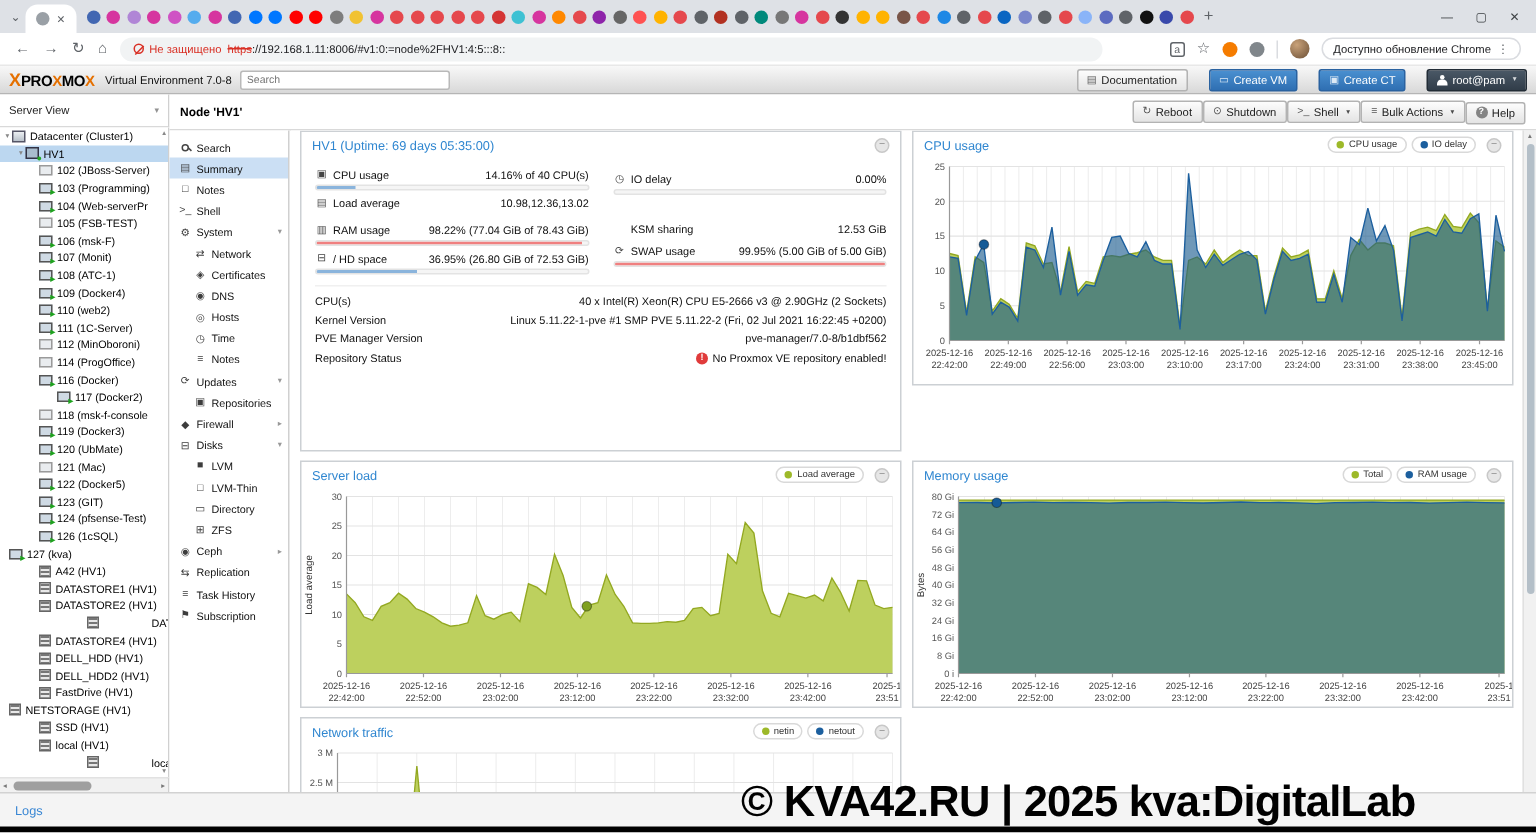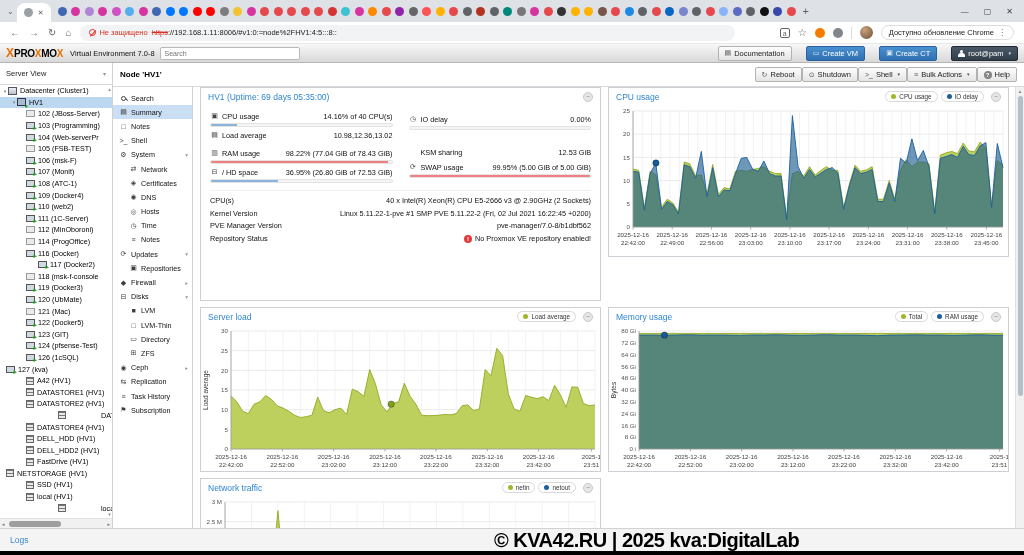--- a/index.html
+++ b/index.html
@@ -108,21 +108,21 @@
   .irow .il{white-space:nowrap}
   .irow .ival{margin-left:auto;white-space:nowrap;display:flex;align-items:center;gap:3px}
   .warnb{width:8px;height:8px;border-radius:50%;background:#e03b3b;color:#fff;font-size:6px;line-height:8px;text-align:center;font-weight:700}
   .chartbox{width:100%}
   .chartbox svg{display:block}
   
   .vscroll{position:absolute;top:87px;right:0;width:9px;height:441px;background:#f1f1f1;border-left:1px solid #e0e0e0;display:flex;flex-direction:column;align-items:center;font-size:5px;color:#777;padding:1px 0}
   .vthumb{width:5px;height:300px;border-radius:3px;background:#b4bfc8;margin-top:2px}
   
   .logsbar{position:absolute;left:0;right:0;top:528px;height:23px;background:#f4f4f4;border-top:1px solid #d2d2d2;display:flex;align-items:center;padding-left:10px;font-size:8.5px;color:#3a87d4}
-  .watermark{position:absolute;left:494px;bottom:3px;font-size:20px;font-weight:700;color:#000;white-space:nowrap;letter-spacing:-.5px;z-index:9}
+  .watermark{position:absolute;left:494px;bottom:3px;font-size:29px;font-weight:700;color:#000;white-space:nowrap;letter-spacing:-.5px;z-index:9}
   .blackbar{position:absolute;left:0;right:0;bottom:0;height:4px;background:#000;z-index:8}
 </style>
 </head>
 <body>
 
 <div class="tabstrip">
   <span class="tabsearch">⌄</span>
   <div class="active-tab">
     <span class="tabfav"></span>
     <span class="tabclose">✕</span>

